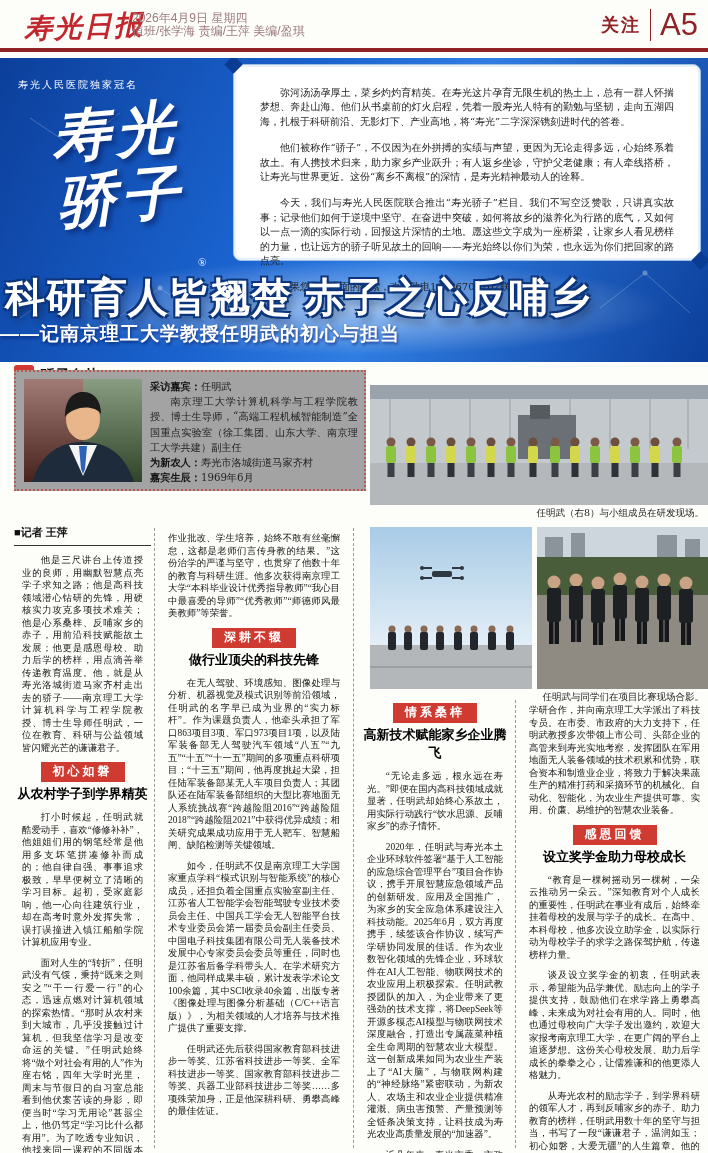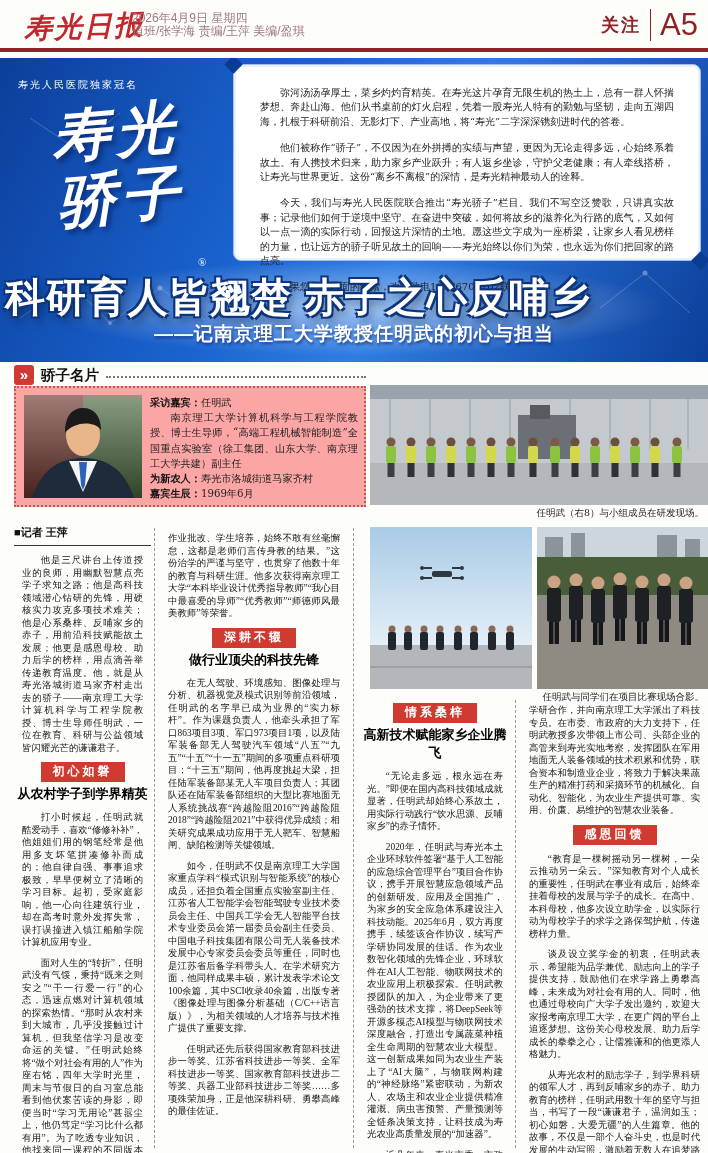--- a/index.html
+++ b/index.html
@@ -34,32 +34,32 @@
              border-radius:8px;border:1px solid #9fc0ea;box-shadow:inset 0 0 0 2px #e9f1fb;
              padding:9px 14px;box-sizing:border-box;}
   .intro-box:before,.intro-box:after{content:"";position:absolute;width:13px;height:13px;background:#0b3c94;transform:rotate(45deg);}
   .intro-box:before{left:-7px;top:-7px;}
   .intro-box:after{right:-7px;bottom:-7px;}
   .intro-box p{margin:12px;font-size:10px;line-height:14.4px;text-indent:2em;text-align:justify;color:#222;
                font-family:"DejaVu Serif",serif;}
   .headline{position:absolute;left:0;top:212px;width:596px;text-align:center;color:#fff;
             font-family:"Liberation Sans",sans-serif;font-weight:900;font-size:40px;letter-spacing:1px;
             text-shadow:2px 2px 0 #0d357c,-2px 2px 0 #0d357c,2px -2px 0 #0d357c,-2px -2px 0 #0d357c,4px 6px 9px rgba(0,0,0,.4);}
-  .headsub{position:absolute;left:0;top:263px;width:708px;text-align:center;color:#fff;font-weight:bold;
+  .headsub{position:absolute;left:0;top:263px;width:708px;color:#fff;font-weight:bold;
            font-size:19px;letter-spacing:1px;font-family:"Liberation Sans",sans-serif;
            text-shadow:1px 2px 3px rgba(0,20,90,.65);}
 
   
   .cardhdr{position:absolute;left:14px;top:364px;width:352px;height:22px;display:flex;align-items:center;gap:7px;}
   .badge{width:20px;height:20px;background:#d03a32;border-radius:3px;color:#fff;font-weight:bold;
          text-align:center;line-height:19px;font-size:15px;font-family:"Liberation Sans",sans-serif;}
   .cardhdr-title{font-size:14.5px;font-weight:bold;font-family:"Liberation Sans",sans-serif;color:#111;}
   .dotline{flex:1;border-top:2px dotted #777;margin-top:3px;}
-  .card{position:absolute;left:14px;top:386px;width:352px;height:121px;border:2px dotted #b85b55;
-        background:#fca5a5;box-sizing:border-box;}
+  .card{position:absolute;left:14px;top:370px;width:352px;height:121px;border:2px dotted #b85b55;
+        background:#a3a3a3;box-sizing:border-box;}
   .portrait{position:absolute;left:8px;top:7px;width:118px;height:103px;}
   .card-text{position:absolute;left:134px;top:7px;width:208px;font-size:10.2px;line-height:15.2px;
              color:#222;font-family:"DejaVu Serif",serif;text-align:justify;}
   .card-text b{color:#111;}
   .card-desc{text-indent:2em;}
 
   
   .photo1{position:absolute;left:370px;top:385px;width:338px;height:120px;}
   .cap{position:absolute;text-align:right;font-size:9.5px;color:#222;font-family:"DejaVu Serif",serif;}
   .cap1{left:370px;top:507px;width:334px;}
@@ -303,18 +303,19 @@
   <div class="tcol" id="col3">
       <div class="hred">情系桑梓</div>
       <div class="subh">高新技术赋能家乡企业腾飞</div>
       <p>“无论走多远，根永远在寿光。”即便在国内高科技领域成就显著，任明武却始终心系故土，用实际行动践行“饮水思源、反哺家乡”的赤子情怀。</p>
       <p>2020年，任明武与寿光本土企业环球软件签署“基于人工智能的应急综合管理平台”项目合作协议，携手开展智慧应急领域产品的创新研发、应用及全国推广，为家乡的安全应急体系建设注入科技动能。2025年6月，双方再度携手，续签该合作协议，续写产学研协同发展的佳话。作为农业数智化领域的先锋企业，环球软件在AI人工智能、物联网技术的农业应用上积极探索。任明武教授团队的加入，为企业带来了更强劲的技术支撑，将DeepSeek等开源多模态AI模型与物联网技术深度融合，打造出专属蔬菜种植全生命周期的智慧农业大模型。这一创新成果如同为农业生产装上了“AI大脑”，与物联网构建的“神经脉络”紧密联动，为新农人、农场主和农业企业提供精准灌溉、病虫害预警、产量预测等全链条决策支持，让科技成为寿光农业高质量发展的“加速器”。</p>
       <p>近几年来，寿光市委、市政府非常重视与南京理工大学的产</p>
     </div>
   <div class="tcol" id="col4">
       <p class="noind">学研合作，并向南京理工大学派出了科技专员。在市委、市政府的大力支持下，任明武教授多次带领上市公司、头部企业的高管来到寿光实地考察，发挥团队在军用地面无人装备领域的技术积累和优势，联合资本和制造业企业，将致力于解决果蔬生产的精准打药和采摘环节的机械化、自动化、智能化，为农业生产提供可靠、实用、价廉、易维护的智慧农业装备。</p>
       <div class="hred">感恩回馈</div>
+      <div class="subh">设立奖学金助力母校成长</div>
       <p>“教育是一棵树摇动另一棵树，一朵云推动另一朵云。”深知教育对个人成长的重要性，任明武在事业有成后，始终牵挂着母校的发展与学子的成长。在高中、本科母校，他多次设立助学金，以实际行动为母校学子的求学之路保驾护航，传递榜样力量。</p>
       <p>谈及设立奖学金的初衷，任明武表示，希望能为品学兼优、励志向上的学子提供支持，鼓励他们在求学路上勇攀高峰，未来成为对社会有用的人。同时，他也通过母校向广大学子发出邀约，欢迎大家报考南京理工大学，在更广阔的平台上追逐梦想。这份关心母校发展、助力后学成长的拳拳之心，让儒雅谦和的他更添人格魅力。</p>
       <p>从寿光农村的励志学子，到学界科研的领军人才，再到反哺家乡的赤子、助力教育的榜样，任明武用数十年的坚守与担当，书写了一段“谦谦君子，温润如玉；初心如磐，大爱无疆”的人生篇章。他的故事，不仅是一部个人奋斗史，也是时代发展的生动写照，激励着无数人在追梦路上不忘来路、勇毅前行。</p>
     </div>
 
 </div>
 
 </body></html>

